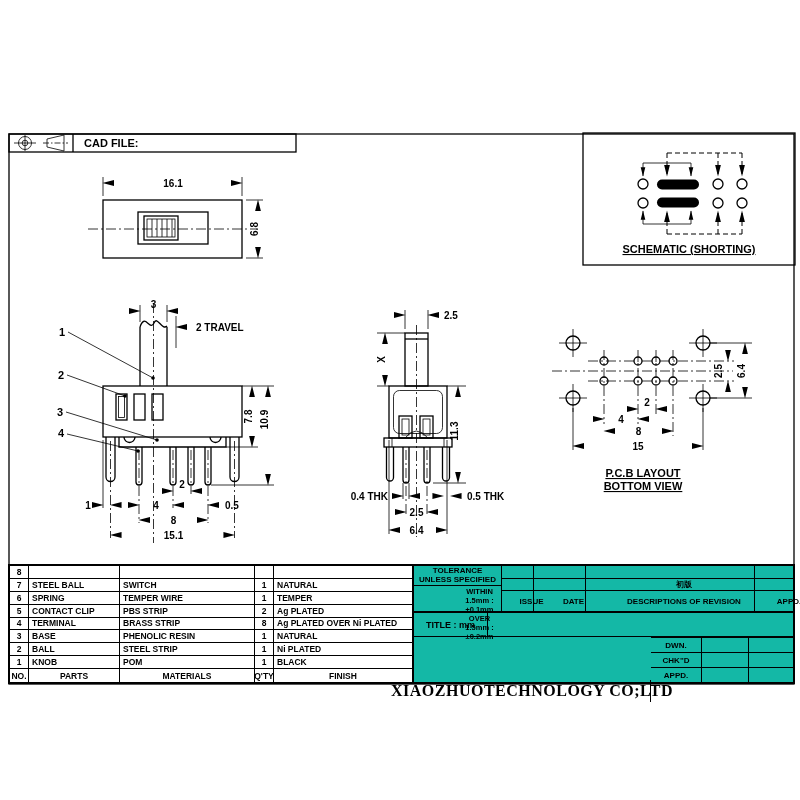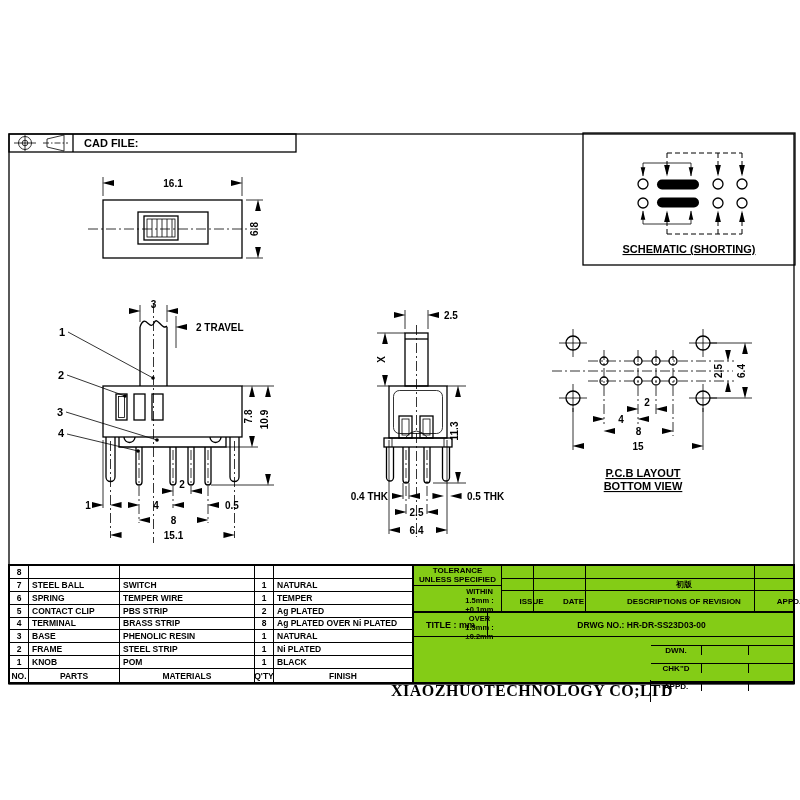--- a/index.html
+++ b/index.html
@@ -23,21 +23,21 @@
       grid-template-columns:19px 91px 135px 19px 1fr;grid-template-rows:repeat(9,1fr);
       background:#fff;z-index:2;}
   #pt .c{border-right:1px solid #000;border-bottom:1px solid #000;display:flex;align-items:center;
       font:bold 8.5px "Liberation Sans",sans-serif;overflow:hidden;white-space:nowrap;}
   #pt .ctr{justify-content:center;}
   #pt .lft{padding-left:3px;}
   #pt .nr{border-right:none;}
   #pt .nb{border-bottom:none;}
   
   #tb{position:absolute;left:412px;top:564px;width:383px;height:120px;box-sizing:border-box;
-      border:2px solid #000;border-right:2px solid #000;background:#84cc16;z-index:2;}
+      border:2px solid #000;border-right:2px solid #000;background:#14b8a6;z-index:2;}
   #tb .abs{position:absolute;box-sizing:border-box;}
   .tol{left:0;top:0;width:88px;height:47px;border-right:1px solid #000;border-bottom:2px solid #000;
        display:flex;flex-direction:column;justify-content:space-evenly;text-align:center;}
   .tol .h{font:bold 8px "Liberation Sans",sans-serif;}
   .tol .v{font:bold 7.5px "Liberation Sans",sans-serif;margin-left:44px;}
   .tolrule{border-top:1px solid #000;height:0;margin:1px 0;}
   .rev{left:88px;top:0;width:293px;height:47px;border-bottom:2px solid #000;display:grid;
        grid-template-columns:31px 52px 169px 41px;grid-template-rows:12px 12px 1fr;}
   .rev .rc{border-left:1px solid #000;border-top:1px solid #000;display:flex;align-items:center;
        justify-content:center;font:bold 8px "Liberation Sans",sans-serif;padding-left:28px;}
@@ -51,21 +51,21 @@
   .tc.dr{flex:1;font:bold 8.5px "Liberation Sans",sans-serif;justify-content:center;}
   .mrow{left:0;top:71px;width:237px;height:23px;border-bottom:1px solid #000;border-right:1px solid #000;display:flex;}
   .mrow .mc{box-sizing:border-box;display:flex;align-items:center;}
   .mc.md{width:163px;border-right:1px solid #000;font:bold 11px "Liberation Sans",sans-serif;padding-left:5px;}
   .mc.sc{flex:1;font:bold 9px "Liberation Sans",sans-serif;justify-content:center;}
   .crow{left:0;top:94px;width:237px;height:22px;border-right:1px solid #000;display:flex;align-items:center;
         justify-content:center;font:bold 16px "Liberation Serif",serif;letter-spacing:.5px;white-space:nowrap;margin-top:20px;}
   .sign{left:237px;top:71px;width:144px;height:45px;display:grid;
         grid-template-columns:50px 47px 1fr;grid-template-rows:repeat(3,1fr);}
   .sign .sc{border-left:1px solid #000;border-top:1px solid #000;display:flex;align-items:center;
-        justify-content:center;font:bold 8px "Liberation Sans",sans-serif;margin-top:8px;}
+        justify-content:center;font:bold 8px "Liberation Sans",sans-serif;}
   .sign .c1{border-left:none;}
 </style>
 </head>
 <body>
 
 <div class="page">
 
 <svg width="800" height="800" viewBox="0 0 800 800">
   <defs>
     <marker id="ah" viewBox="0 0 10 6" refX="9.5" refY="3" markerWidth="12" markerHeight="7" orient="auto">
@@ -384,21 +384,21 @@
   <div class="c ctr">8</div>
   <div class="c lft nr">Ag PLATED OVER Ni PLATED</div>
 
   <div class="c ctr">3</div>
   <div class="c lft">BASE</div>
   <div class="c lft">PHENOLIC RESIN</div>
   <div class="c ctr">1</div>
   <div class="c lft nr">NATURAL</div>
 
   <div class="c ctr">2</div>
-  <div class="c lft">FRAME</div>
+  <div class="c lft">BALL</div>
   <div class="c lft">STEEL STRIP</div>
   <div class="c ctr">1</div>
   <div class="c lft nr">Ni PLATED</div>
 
   <div class="c ctr">1</div>
   <div class="c lft">KNOB</div>
   <div class="c lft">POM</div>
   <div class="c ctr">1</div>
   <div class="c lft nr">BLACK</div>
 
@@ -428,21 +428,20 @@
     <div class="rc stamp">初版</div>
     <div class="rc"></div>
     <div class="rc c1">ISSUE</div>
     <div class="rc">DATE</div>
     <div class="rc">DESCRIPTIONS OF REVISION</div>
     <div class="rc">APPD.</div>
   </div>
 
   <div class="abs trow">
     <div class="tc un">TITLE : mm</div>
-    <div class="tc dr">DRWG NO.: HR-DR-SS23D03-00</div>
   </div>
 
 
   <div class="abs sign">
     <div class="sc r1 c1">DWN.</div>
     <div class="sc r1"></div>
     <div class="sc r1"></div>
     <div class="sc c1">CHK"D</div>
     <div class="sc"></div>
     <div class="sc"></div>

